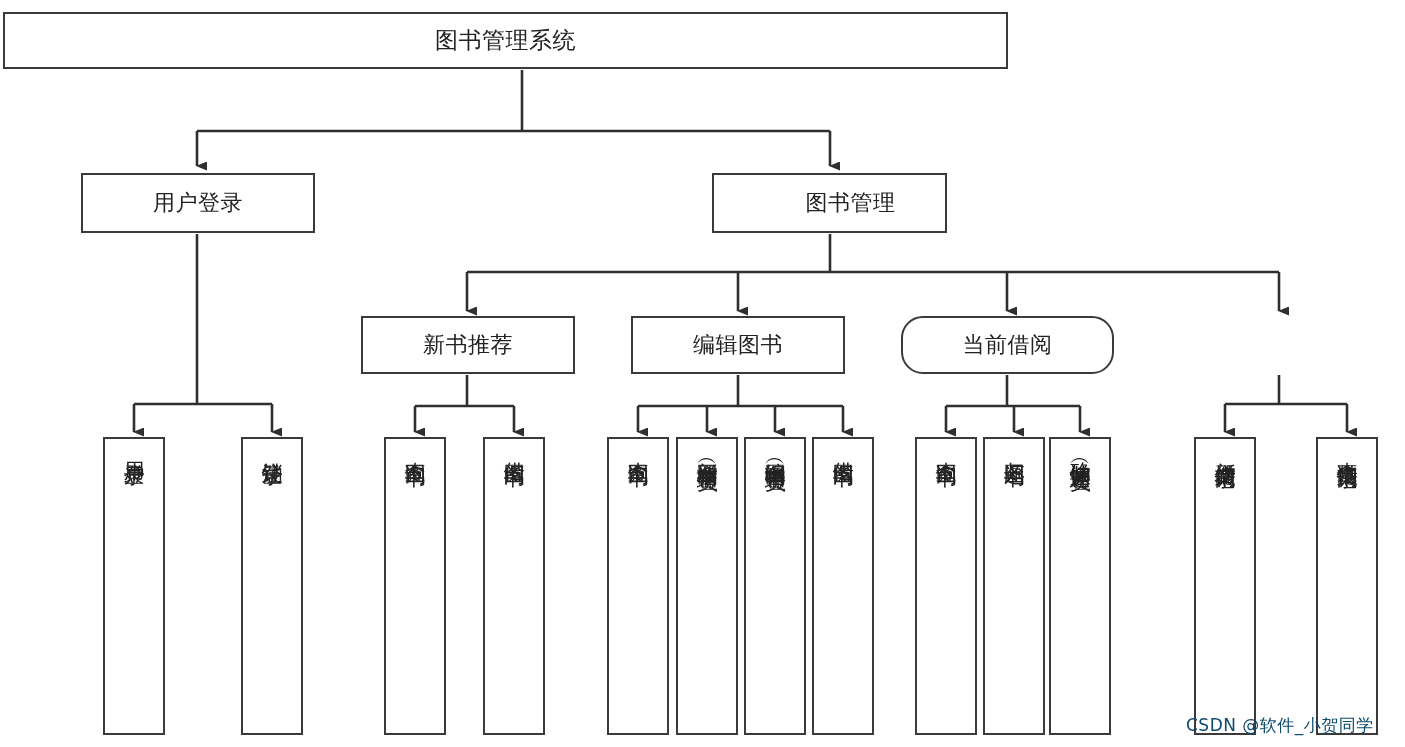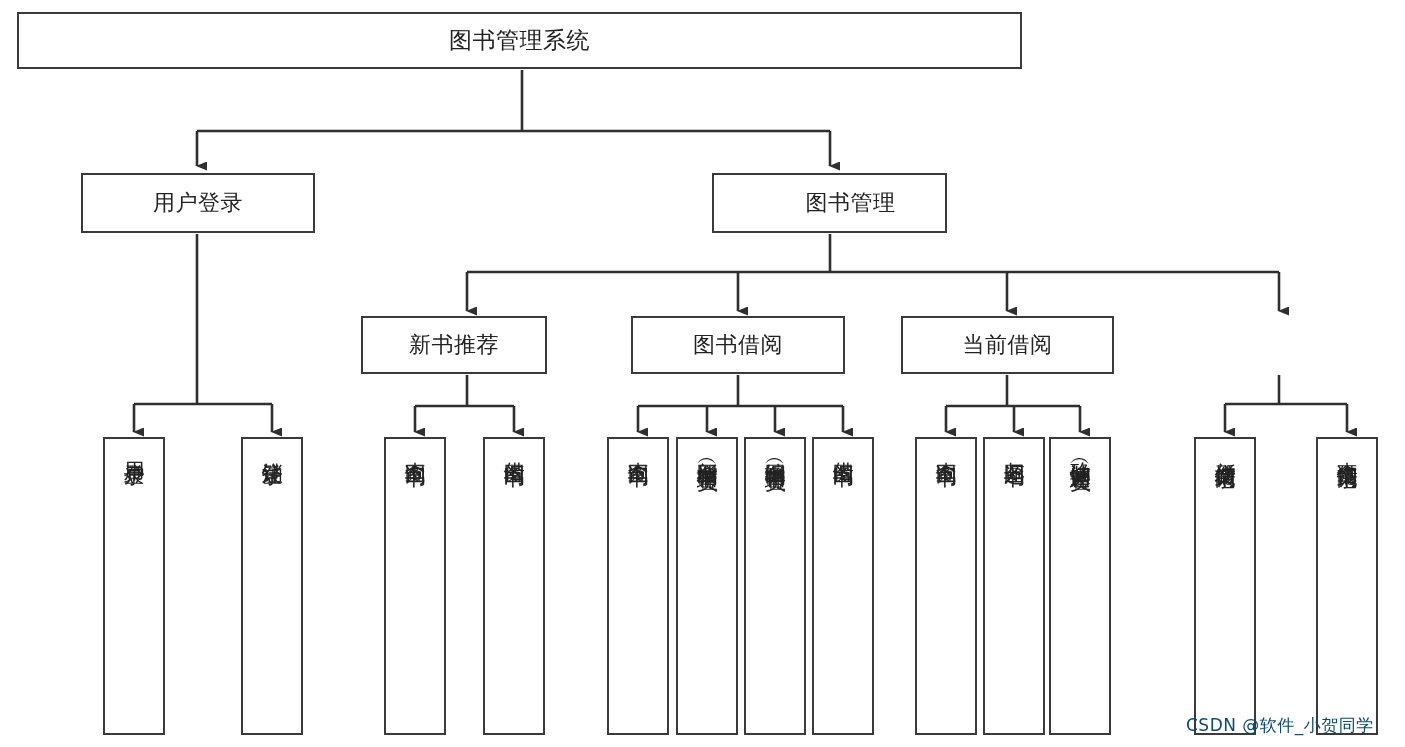--- a/index.html
+++ b/index.html
@@ -119,38 +119,38 @@
       <path d="M1014,406 L1014,432" marker-end="url(#arrowhead)"></path>
       <path d="M1080,406 L1080,432" marker-end="url(#arrowhead)"></path>
 
       <path d="M1279,375 L1279,404"></path>
       <path d="M1225,404 L1347,404"></path>
       <path d="M1225,404 L1225,432" marker-end="url(#arrowhead)"></path>
       <path d="M1347,404 L1347,432" marker-end="url(#arrowhead)"></path>
     </g>
   </svg>
 
-  <div class="node horizontal root" style="left:17px; top:12px; width:1005px; height:57px;align-items:center;">
+  <div class="node horizontal root" style="left:3px; top:12px; width:1005px; height:57px;align-items:center;">
     <span class="node-label">图书管理系统</span>
   </div>
 
   <div class="node horizontal" style="left:81px; top:173px; width:234px; height:60px;">
     <span class="node-label">用户登录</span>
   </div>
   <div class="node horizontal" style="left:712px; top:173px; width:235px; height:60px;padding-left:42px;">
     <span class="node-label">图书管理</span>
   </div>
 
-  <div class="node horizontal" style="left:361px; top:316px; width:186px; height:58px;">
+  <div class="node horizontal" style="left:361px; top:316px; width:214px; height:58px;">
     <span class="node-label">新书推荐</span>
   </div>
   <div class="node horizontal" style="left:631px; top:316px; width:214px; height:58px;">
-    <span class="node-label">图书借阅</span>
+    <span class="node-label">编辑图书</span>
   </div>
-  <div class="node horizontal" style="left:901px; top:316px; width:213px; height:58px;">
+  <div class="node horizontal" style="left:901px; top:316px; width:213px; height:58px;border-radius:22px;">
     <span class="node-label">当前借阅</span>
   </div>
 
   <div class="node vertical" style="left:103px; top:437px; width:62px; height:298px;">
     <span class="node-label">用户登录</span>
   </div>
   <div class="node vertical" style="left:241px; top:437px; width:62px; height:298px;">
     <span class="node-label">注销登录</span>
   </div>
 

